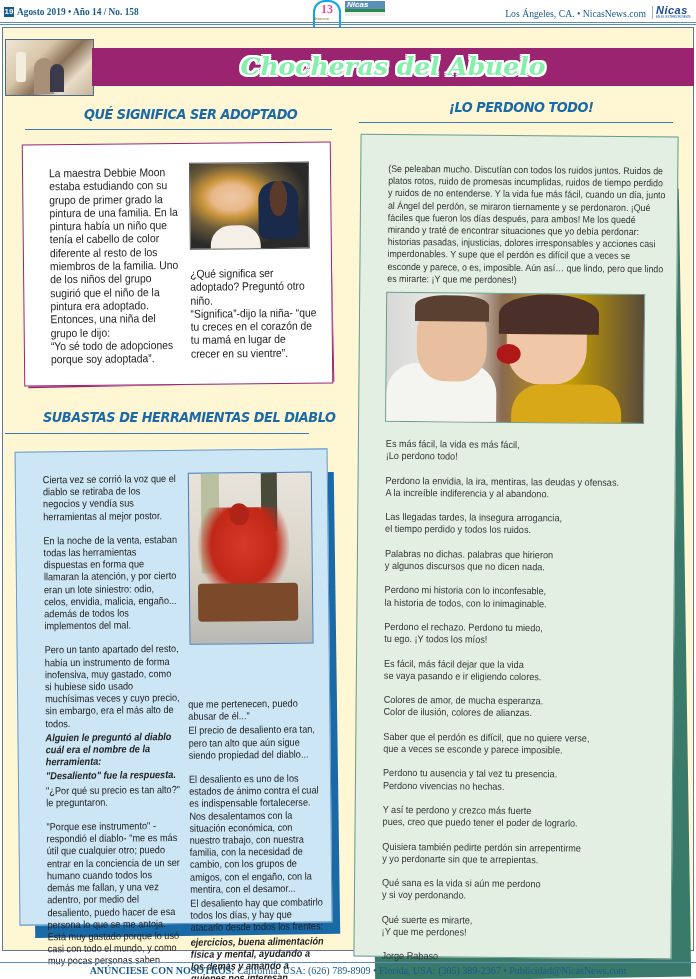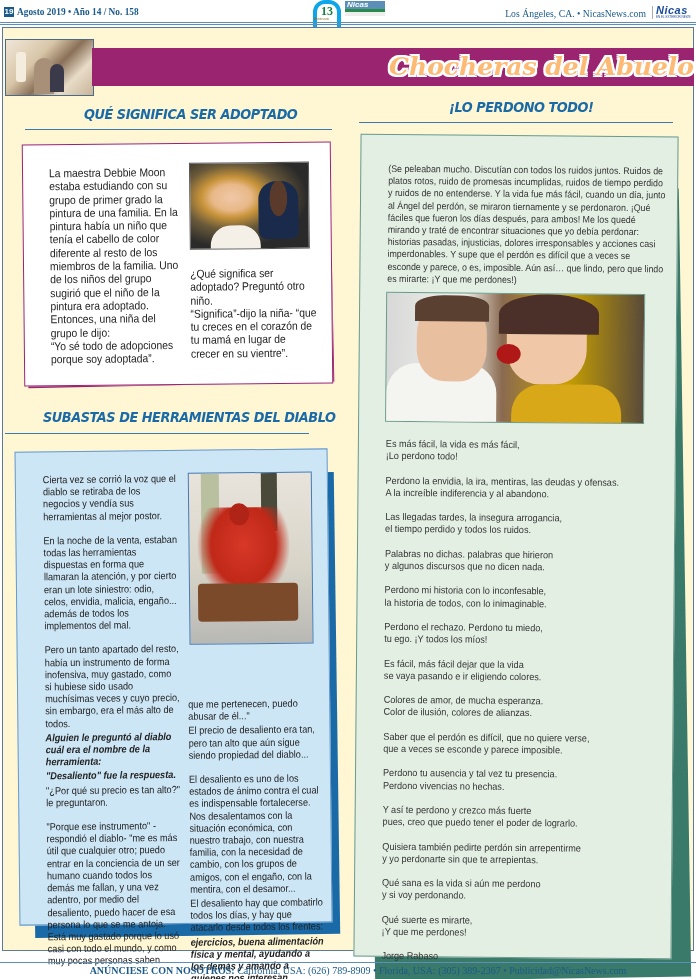--- a/index.html
+++ b/index.html
@@ -2,39 +2,39 @@
 <html><head>
 <meta charset="utf-8">
 <style>
   * { box-sizing: border-box; margin: 0; padding: 0; }
   body { width: 696px; height: 979px; background: #ffffff; font-family: "Liberation Sans", sans-serif; position: relative; overflow: hidden; }
 
   
   .topbar { position: absolute; left: 0; top: 0; width: 696px; height: 22px; }
   .page-num { position: absolute; left: 4px; top: 7px; width: 10px; height: 10px; background: #1a5a8a; color: #fff; font: bold 8px "Liberation Sans Narrow", "Liberation Sans", sans-serif; text-align: center; line-height: 10px; }
   .issue { position: absolute; left: 17px; top: 5px; font: bold 11px "Liberation Serif", serif; color: #1a5a8a; transform: scaleX(0.85); transform-origin: left; white-space: nowrap; }
-  .anniv { position: absolute; left: 313px; top: 0px; width: 28px; height: 34px; border: 4px solid #0ea5e9; border-radius: 12px 12px 4px 4px; color: #15803d; font: bold 12px "Liberation Serif", serif; text-align: center; line-height: 14px; }
+  .anniv { position: absolute; left: 313px; top: 0px; width: 28px; height: 34px; border: 2px solid #0ea5e9; border-radius: 12px 12px 4px 4px; color: #ec4899; font: bold 12px "Liberation Serif", serif; text-align: center; line-height: 14px; }
   .anniv-sub { position: absolute; left: 314px; top: 17px; font-size: 3px; color: #8a6a2a; }
   .nicas-logo { position: absolute; left: 345px; top: 1px; width: 40px; height: 15px; background: linear-gradient(#5b8fb8 0 55%, #2a8a4a 55% 75%, #eee 75%); color: #fff; font: italic bold 8px "Liberation Sans", sans-serif; padding-left: 2px; line-height: 8px; }
   .location { position: absolute; right: 50px; top: 7px; font: 11px "Liberation Serif", serif; color: #1a5a8a; transform: scaleX(0.88); transform-origin: right; white-space: nowrap; }
   .nicas-right { position: absolute; right: 2px; top: 6px; width: 42px; height: 13px; border-left: 1px solid #aaa; padding-left: 3px; }
   .nicas-right span { display:block; font: italic 900 11px "Liberation Sans", sans-serif; color: #1a4a9a; line-height: 9px; letter-spacing: 0.5px; }
   .nicas-right small { display:block; font-size: 3px; color: #1a4a9a; }
   .head-rule { position: absolute; left: 0; top: 22px; width: 696px; height: 3px; border-top: 1px solid #5b8fb8; border-bottom: 1px solid #5b8fb8; }
 
   
   .frame { position: absolute; left: 2px; top: 27px; width: 692px; height: 924px; background: #fff7d4; border: 1px solid #5b7a9a; }
 
   .photo-grandpa { position: absolute; left: 2px; top: 11px; width: 89px; height: 57px; border: 1px solid #4a6a8a; background: linear-gradient(135deg, #f0e6d8 0%, #d8c6a8 35%, #8a7058 55%, #e8dcc8 75%, #c8b498 100%); overflow: hidden; }
   .photo-grandpa .lamp { position: absolute; left: 10px; top: 12px; width: 10px; height: 30px; background: #f4ecdc; border-radius: 3px; }
   .photo-grandpa .man { position: absolute; left: 28px; top: 18px; width: 20px; height: 36px; background: #a89078; border-radius: 10px 10px 0 0; }
   .photo-grandpa .kid { position: absolute; left: 44px; top: 24px; width: 14px; height: 28px; background: #3a3a4a; border-radius: 7px 7px 0 0; }
 
   .title-band { position: absolute; left: 89px; top: 20px; width: 602px; height: 38px; background: #9a2470; }
-  .title-text { position: absolute; left: 0; top: 0; width: 100%; text-align: right; font: italic bold 25px "DejaVu Serif", serif; color: #fdba74; line-height: 38px; text-shadow: -2px -2px 0 #fff, 2px -2px 0 #fff, -2px 2px 0 #fff, 2px 2px 0 #fff, 0 2px 0 #fff, 2px 0 0 #fff, -2px 0 0 #fff, 0 -2px 0 #fff; }
+  .title-text { position: absolute; left: 0; top: 0; width: 100%; text-align: center; font: italic bold 25px "DejaVu Serif", serif; color: #86efac; line-height: 38px; text-shadow: -2px -2px 0 #fff, 2px -2px 0 #fff, -2px 2px 0 #fff, 2px 2px 0 #fff, 0 2px 0 #fff, 2px 0 0 #fff, -2px 0 0 #fff, 0 -2px 0 #fff; }
 
   .sec-title { position: absolute; font: italic bold 14px "DejaVu Sans", sans-serif; color: #1a6aa8; letter-spacing: -0.5px; transform: scaleX(0.92); transform-origin: left; white-space: nowrap; }
   .sec-rule { position: absolute; height: 1px; background: #3a7ab0; }
 
   
   .box-shadow-purple { position: absolute; left: 23px; top: 131px; width: 306px; height: 226px; background: #9a2470; transform: rotate(-1.2deg); }
   .box-adopt { position: absolute; left: 20px; top: 115px; width: 309px; height: 242px; background: #ffffff; border: 1px solid #9a2470; transform: rotate(-0.6deg); }
   .adopt-text { position: absolute; left: 26px; top: 22px; width: 132px; font: 11.5px "Liberation Sans", sans-serif; color: #222; line-height: 13.3px; transform: scaleX(0.9); transform-origin: left; width: 146px; }
   .photo-mom { position: absolute; left: 166px; top: 19px; width: 120px; height: 87px; border: 1px solid #555; background: radial-gradient(ellipse at 35% 40%, #f0c8a8 0%, #e8b888 18%, #c8943a 28%, #6a5a3a 45%, #2a2a2a 70%); overflow: hidden; }
   .photo-mom .child { position: absolute; left: 68px; top: 18px; width: 40px; height: 58px; background: radial-gradient(ellipse at 50% 30%, #5a3a2a 0 30%, #1a2a4a 32%); border-radius: 18px 18px 8px 8px; }

